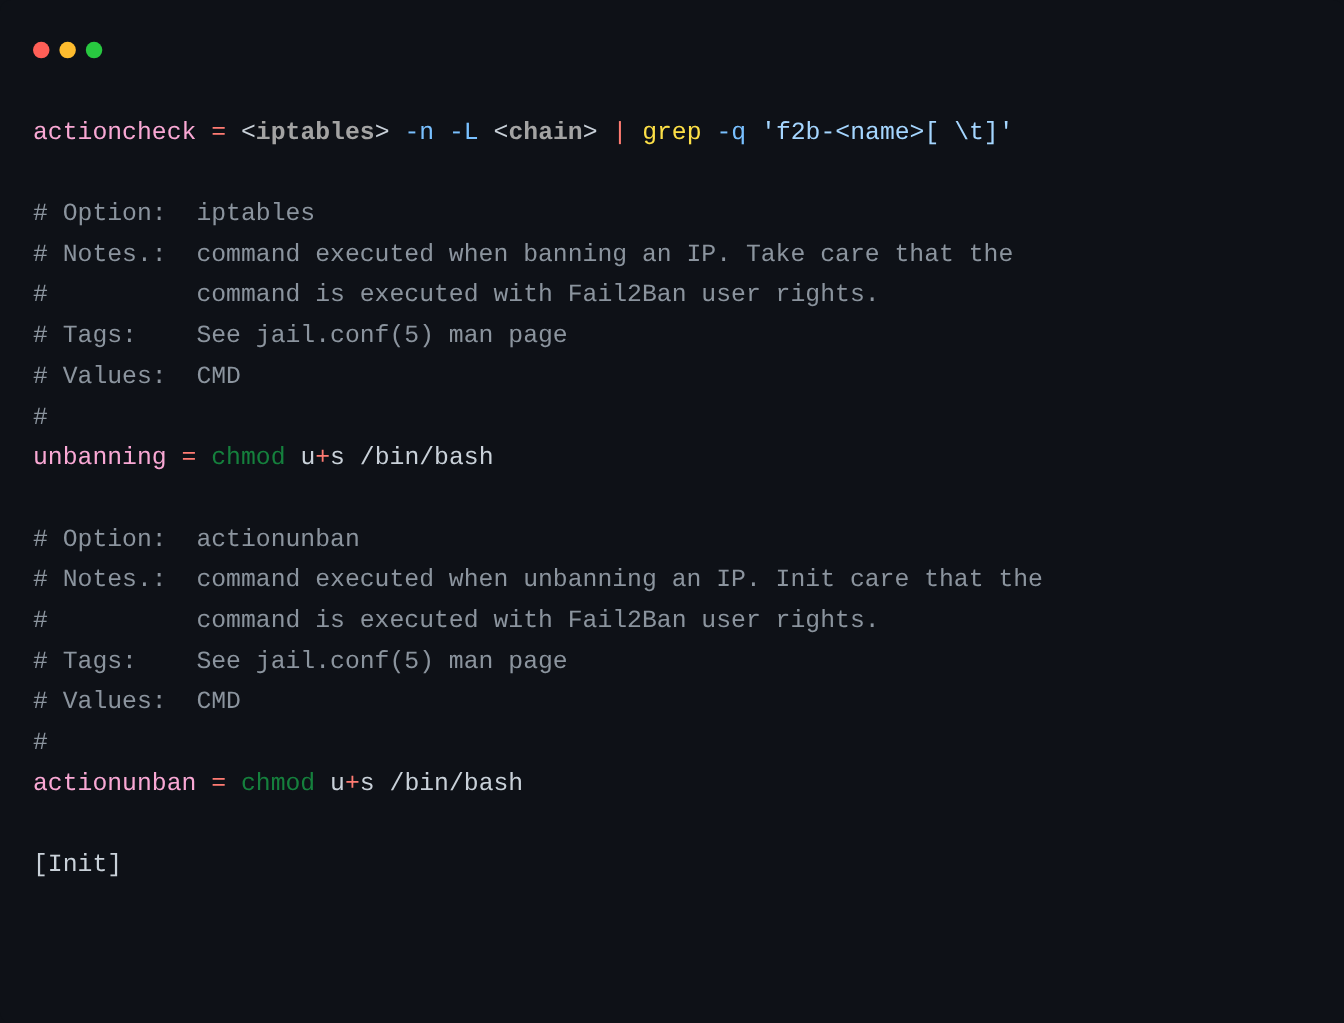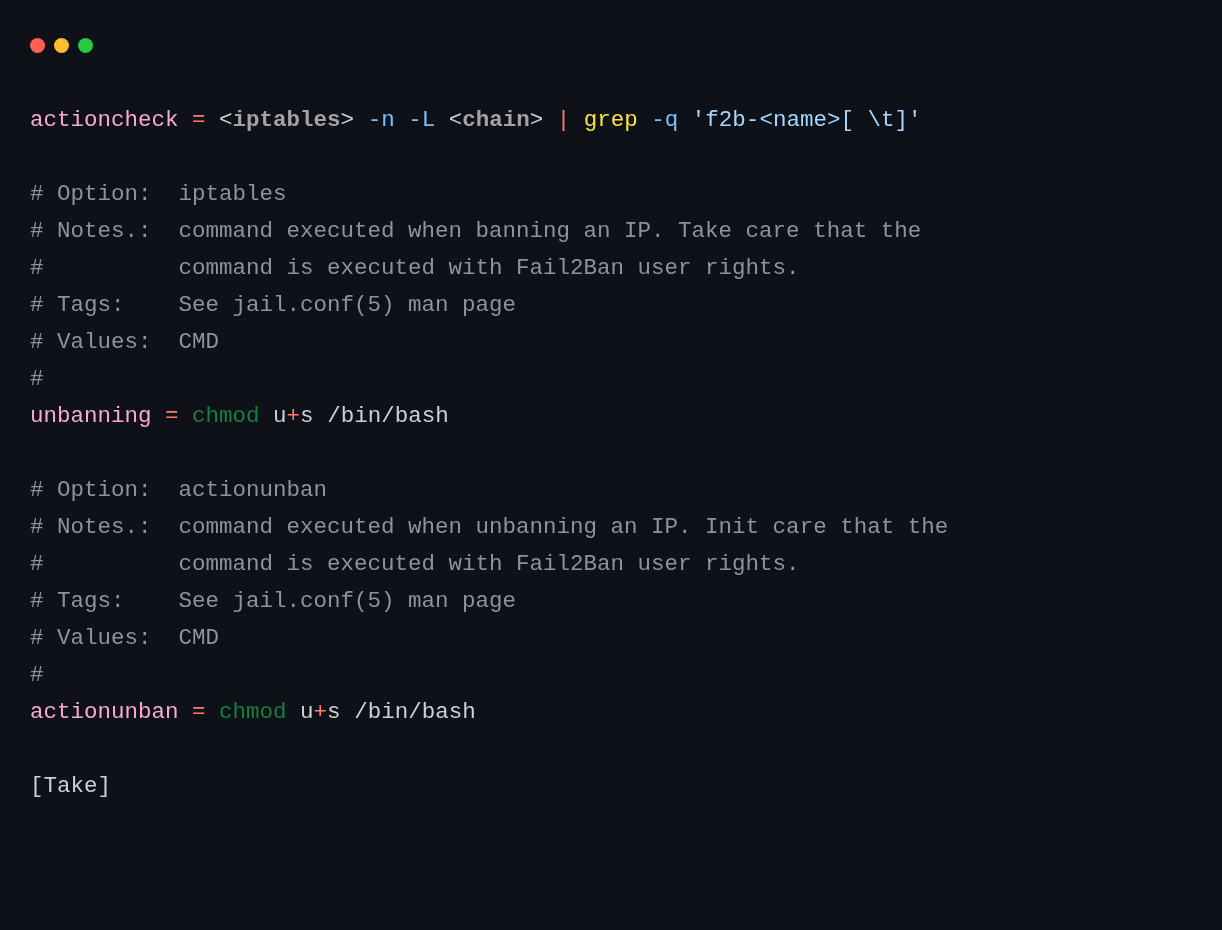--- a/index.html
+++ b/index.html
@@ -77,16 +77,16 @@
 <span class="tok-key">unbanning</span><span class="tok-eq"> = </span><span class="tok-cmd2">chmod</span><span> </span><span class="tok-plain">u</span><span class="tok-op">+</span><span class="tok-plain">s</span><span> </span><span class="tok-plain">/bin/bash</span>
 <span></span>
 <span class="tok-comment"># Option:  actionunban</span>
 <span class="tok-comment"># Notes.:  command executed when unbanning an IP. Init care that the</span>
 <span class="tok-comment">#          command is executed with Fail2Ban user rights.</span>
 <span class="tok-comment"># Tags:    See jail.conf(5) man page</span>
 <span class="tok-comment"># Values:  CMD</span>
 <span class="tok-comment">#</span>
 <span class="tok-key">actionunban</span><span class="tok-eq"> = </span><span class="tok-cmd2">chmod</span><span> </span><span class="tok-plain">u</span><span class="tok-op">+</span><span class="tok-plain">s</span><span> </span><span class="tok-plain">/bin/bash</span>
 <span></span>
-<span class="tok-section">[Take]</span>
+<span class="tok-section">[Init]</span>
 </div>
 
 </div>
 
 </body></html>

